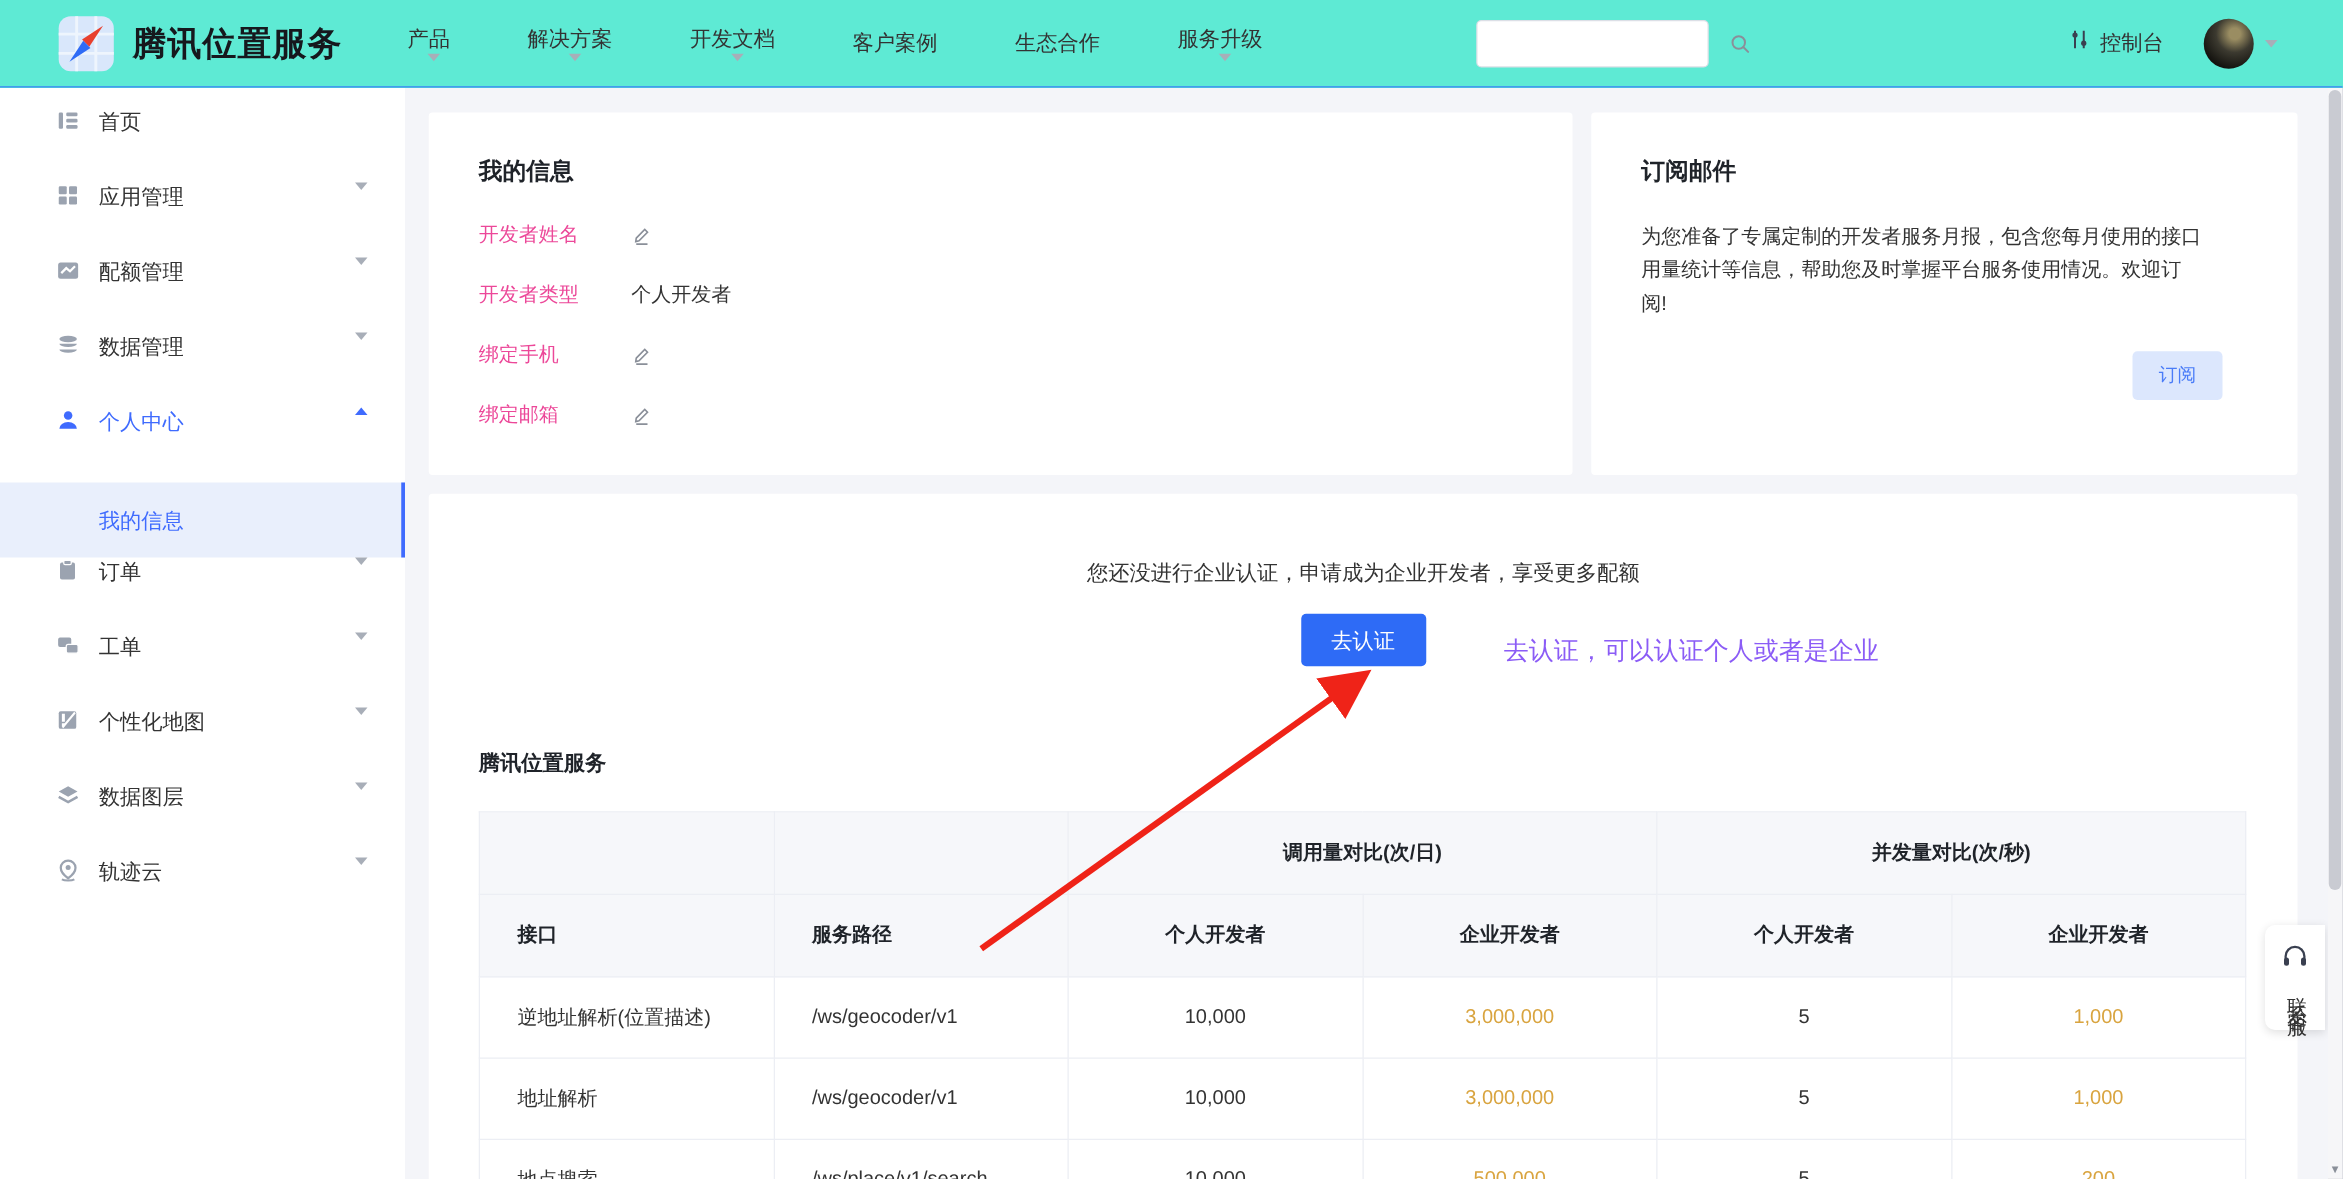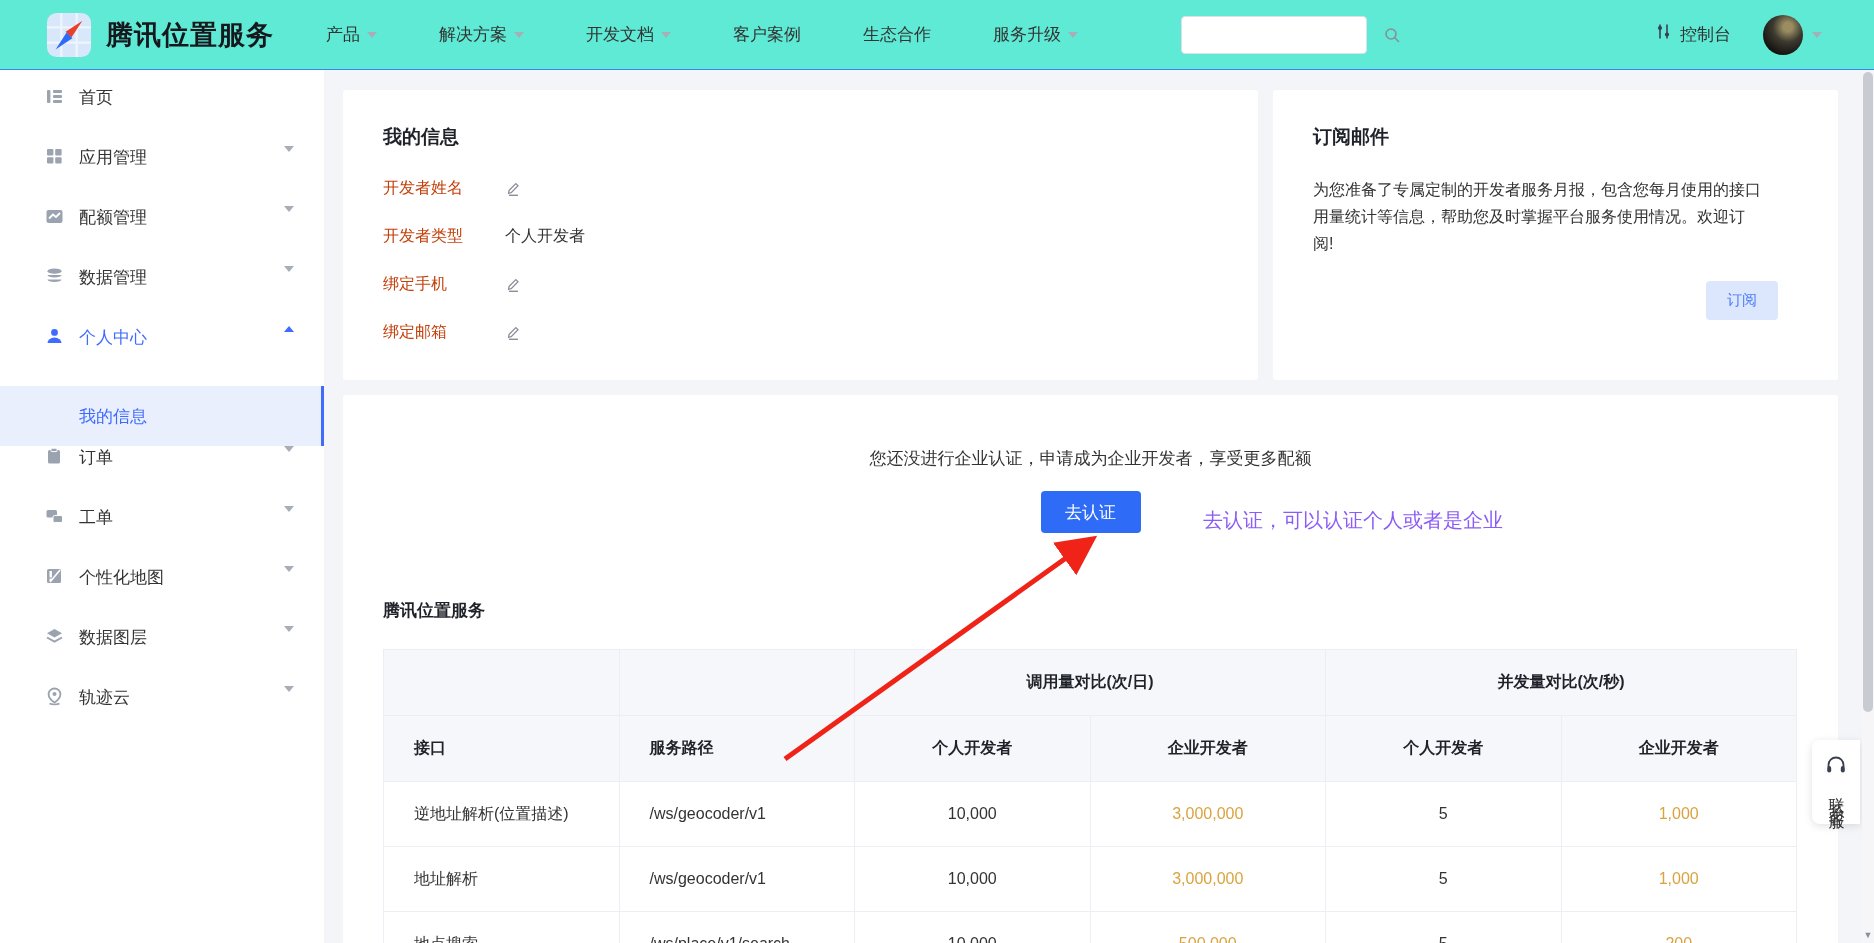--- a/index.html
+++ b/index.html
@@ -6,21 +6,21 @@
   html,body { width:1874px; height:943px; overflow:hidden; background:#f4f5f9;
               font-family:"Liberation Sans", sans-serif; color:#333; }
 
   
   .header { position:fixed; top:0; left:0; width:1874px; height:70px; background:#5eead4;
             border-bottom:1px solid #3b82f6; display:flex; align-items:center; z-index:50; }
   .brand { display:flex; align-items:center; margin-left:46px; }
   .brand-logo { width:46px; height:46px; }
   .brand-name { font-size:27px; font-weight:bold; color:#16181d; margin-left:14px; letter-spacing:1px; }
   .nav { display:flex; align-items:center; margin-left:52px; }
-  .nav-item { display:flex; align-items:center; margin-right:62px; font-size:17px; color:#333; cursor:pointer; white-space:nowrap; }
+  .nav-item { display:flex; align-items:center; margin-right:62px; font-size:17px; color:#333; cursor:pointer; white-space:nowrap;flex-direction:column; }
   .caret-down { width:0; height:0; border-left:5px solid transparent; border-right:5px solid transparent;
                 border-top:6px solid #a8aeb8; margin-left:7px; }
   .caret-up-blue { width:0; height:0; border-left:5px solid transparent; border-right:5px solid transparent;
                 border-bottom:6px solid #3f6bfe; }
   .searchbox { margin-left:auto; margin-right:288px; width:186px; height:38px; border:1px solid #dcdfe6;
                border-radius:4px; display:flex; align-items:center; background:#fff; }
   .searchbox input { flex:1; border:none; outline:none; height:100%; padding:0 8px 0 12px; font-size:14px; background:transparent; }
   .search-icon { margin-right:10px; display:flex; }
   .console { display:flex; align-items:flex-start; font-size:17px; color:#333; cursor:pointer; }
   .console svg { margin-right:8px; }
@@ -38,21 +38,21 @@
   .side-sub { height:60px; display:flex; align-items:center; padding-left:79px; font-size:17px; color:#3f6bfe;
               background:#e9effc; border-right:3px solid #3f6bfe; cursor:pointer; }
 
   
   .main { position:absolute; top:70px; left:324px; width:1550px; height:873px; padding:20px 36px 0 19px; }
   .row-top { display:flex; }
   .card { background:#fff; border-radius:3px; }
   .card-info { width:915px; height:290px; padding:34px 40px; margin-right:15px; }
   .card-title { font-size:19px; font-weight:bold; color:#1f2329; }
   .field-row { display:flex; align-items:center; margin-top:29px; height:19px; }
-  .field-label { width:122px; font-size:16px; color:#c2410c; }
+  .field-label { width:122px; font-size:16px; color:#ec4899; }
   .field-value { font-size:16px; color:#333; }
   .edit-ic { display:flex; cursor:pointer; }
 
   .card-sub { width:565px; height:290px; padding:34px 40px; position:relative; }
   .card-sub p { margin-top:26px; width:452px; font-size:16px; line-height:27px; color:#333; }
   .btn-subscribe { position:absolute; right:60px; bottom:60px; width:72px; height:39px; background:#dce7fd;
                    color:#4a7cf8; font-size:15px; border:none; border-radius:4px; cursor:pointer; }
 
   .card-big { position:relative; margin-top:15px; width:1495px; height:700px; padding-top:52px; }
   .verify-notice { text-align:center; font-size:17px; color:#333; }

